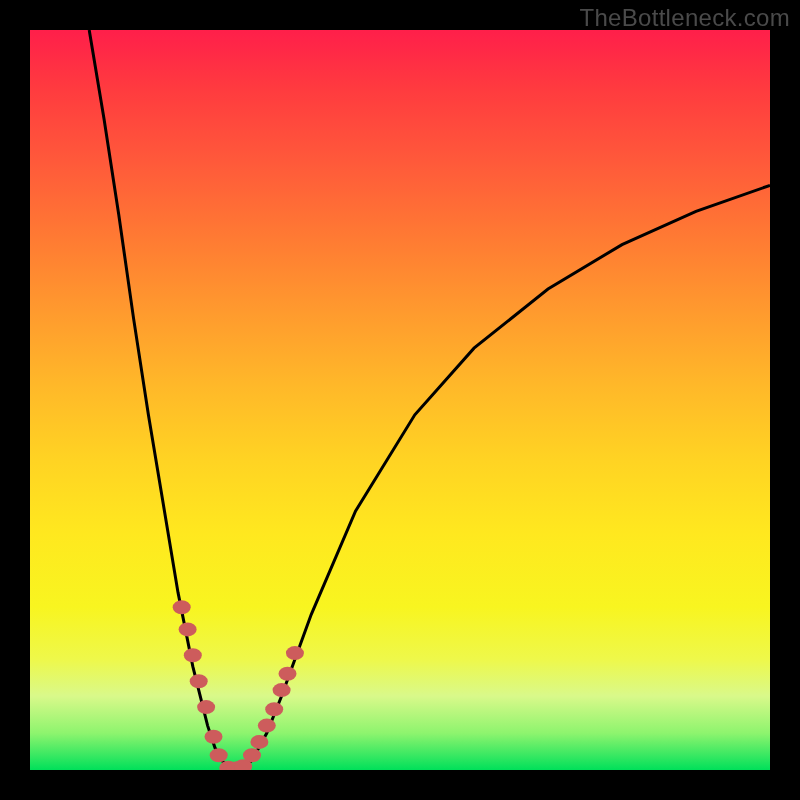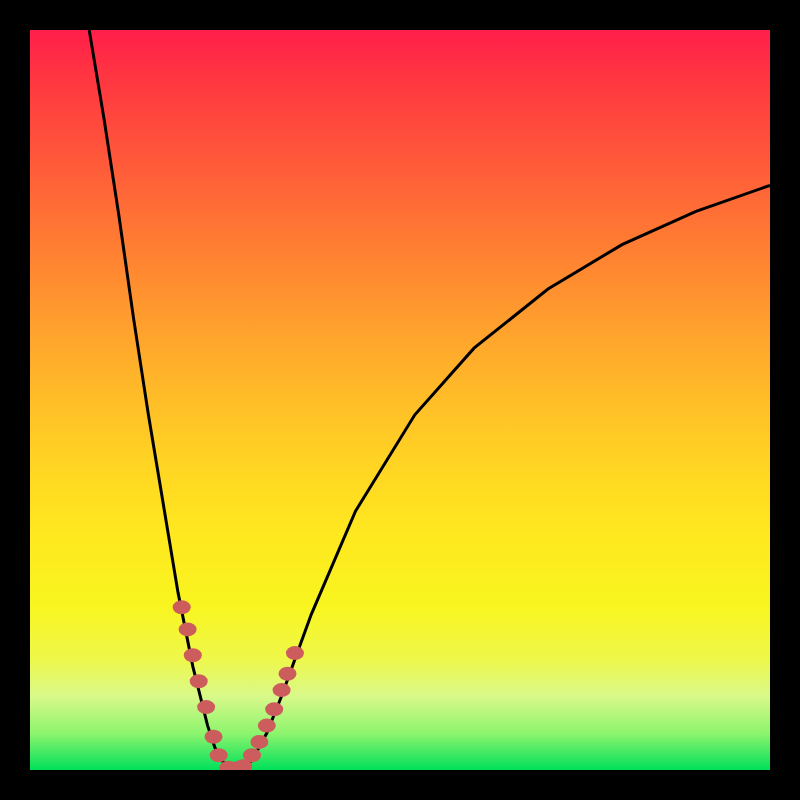--- a/index.html
+++ b/index.html
@@ -55,20 +55,21 @@
     left: 0;
     top: 0;
     width: 740px;
     height: 740px;
   }
 </style>
 </head>
 <body>
 
 <div class="frame">
+  <div class="watermark">TheBottleneck.com</div>
 
   <div class="plot">
     <svg class="curve" viewBox="0 0 740 740" preserveAspectRatio="none">
       <path id="left-path" fill="none" stroke="#000000" stroke-width="3" d="M59.20 0.00 L74.00 88.80 L88.80 185.00 L103.60 288.60 L118.40 384.80 L133.20 473.60 L148.00 562.40 L162.80 636.40 L177.60 695.60 L185.00 717.80 L192.40 731.12 L199.80 737.78 L207.20 740.00 "></path>
       <path id="right-path" fill="none" stroke="#000000" stroke-width="3" d="M207.20 740.00 L214.60 737.04 L222.00 730.38 L236.80 703.00 L251.60 666.00 L281.20 584.60 L325.60 481.00 L384.80 384.80 L444.00 318.20 L518.00 259.00 L592.00 214.60 L666.00 181.30 L740.00 155.40 "></path>
       <g id="dots">
           <ellipse cx="151.70" cy="577.20" rx="9" ry="7" fill="#cd5c5c"></ellipse>
           <ellipse cx="157.62" cy="599.40" rx="9" ry="7" fill="#cd5c5c"></ellipse>
           <ellipse cx="162.80" cy="625.30" rx="9" ry="7" fill="#cd5c5c"></ellipse>
           <ellipse cx="168.72" cy="651.20" rx="9" ry="7" fill="#cd5c5c"></ellipse>

